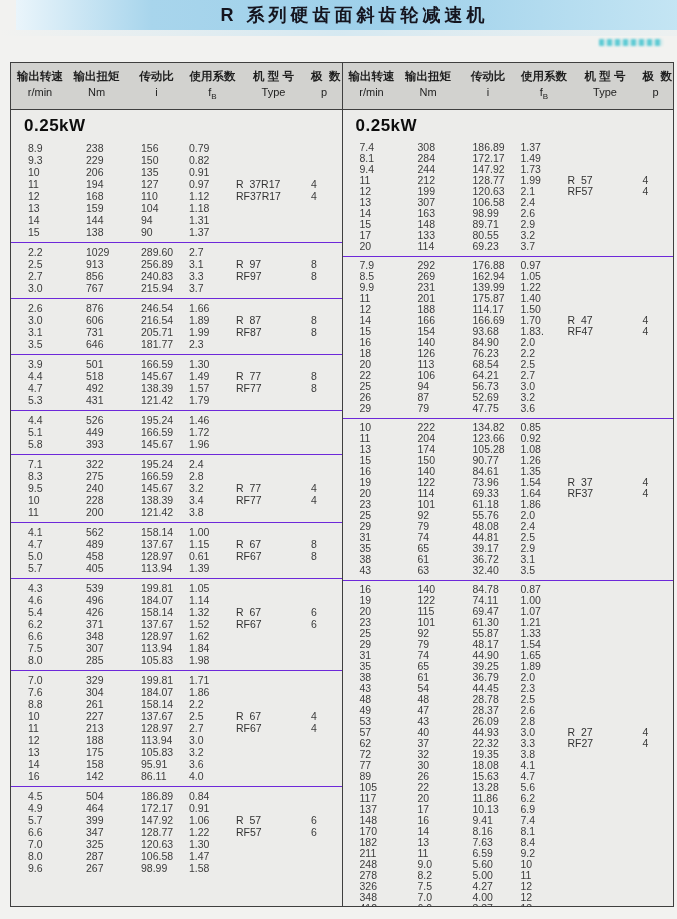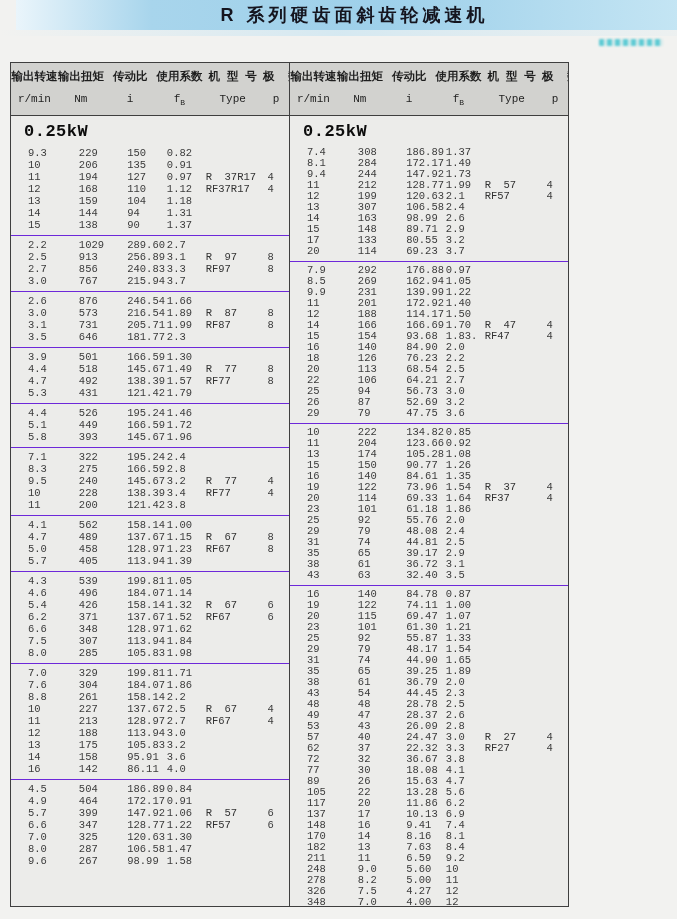--- a/index.html
+++ b/index.html
@@ -22,34 +22,34 @@
     background:linear-gradient(90deg,rgba(190,225,242,.0),rgba(190,225,242,.55),rgba(190,225,242,.1));
   }
   
   .watermark{
     position:absolute;top:39px;right:14px;width:64px;height:7px;
     background:repeating-linear-gradient(90deg,#3cc2ce 0 5px,rgba(60,194,206,.18) 5px 8px);
     filter:blur(.8px);opacity:.8;border-radius:1px;
   }
   
   .spec-table{
-    position:absolute;left:10px;top:62px;width:559px;height:845px;
+    position:absolute;left:10px;top:62px;width:664px;height:845px;
     box-sizing:border-box;border:1px solid #3f3f3f;background:#ececE9;
-    background:#ececea;display:flex;font-family:Liberation Mono, monospace;
+    background:#ececea;display:flex;
   }
   .half{flex:1 1 0;display:flex;flex-direction:column;overflow:hidden;}
   .half+.half{border-left:1px solid #3f3f3f;}
   
   .thead{
     display:flex;background:#d2d2cf;border-bottom:1px solid #3f3f3f;
     padding:6px 0 5px 0;flex:0 0 auto;
   }
   .th{box-sizing:border-box;text-align:center;}
   .th-label{font-size:11.5px;font-weight:bold;color:#1e1e1e;white-space:pre;line-height:15px;}
-  .th-unit{font-size:11px;color:#1e1e1e;line-height:15px;margin-top:8px;}
+  .th-unit{font-size:11px;color:#1e1e1e;line-height:15px;margin-top:1px;}
   .th-unit sub{font-size:8px;}
   
   .c0{width:58px;padding-left:17px;}
   .c1{width:55px;padding-left:17px;}
   .c2{width:65px;padding-left:17px;}
   .c3{width:47px;padding-left:0;}
   .c4{width:75px;padding-left:0;}
   .c5{width:26px;padding-left:0;}
   .th.c0,.th.c1,.th.c2,.th.c3,.th.c4,.th.c5{padding-left:0;}
   
@@ -103,20 +103,28 @@
         </div>
         <div class="th c5">
           <div class="th-label">极  数</div>
           <div class="th-unit">p</div>
         </div>
       </div>
       <div class="tbody">
         <div class="section">0.25kW</div>
         <div class="group">
           <div class="row">
+            <div class="cell c0">8.9</div>
+            <div class="cell c1">238</div>
+            <div class="cell c2">156</div>
+            <div class="cell c3">0.79</div>
+            <div class="cell model c4"></div>
+            <div class="cell c5"></div>
+          </div>
+          <div class="row">
             <div class="cell c0">9.3</div>
             <div class="cell c1">229</div>
             <div class="cell c2">150</div>
             <div class="cell c3">0.82</div>
             <div class="cell model c4"></div>
             <div class="cell c5"></div>
           </div>
           <div class="row">
             <div class="cell c0">10</div>
             <div class="cell c1">206</div>
@@ -204,21 +212,21 @@
           <div class="row">
             <div class="cell c0">2.6</div>
             <div class="cell c1">876</div>
             <div class="cell c2">246.54</div>
             <div class="cell c3">1.66</div>
             <div class="cell model c4"></div>
             <div class="cell c5"></div>
           </div>
           <div class="row">
             <div class="cell c0">3.0</div>
-            <div class="cell c1">573</div>
+            <div class="cell c1">606</div>
             <div class="cell c2">216.54</div>
             <div class="cell c3">1.89</div>
             <div class="cell model c4">R  87</div>
             <div class="cell c5">8</div>
           </div>
           <div class="row">
             <div class="cell c0">3.1</div>
             <div class="cell c1">731</div>
             <div class="cell c2">205.71</div>
             <div class="cell c3">1.99</div>
@@ -350,21 +358,21 @@
             <div class="cell c1">489</div>
             <div class="cell c2">137.67</div>
             <div class="cell c3">1.15</div>
             <div class="cell model c4">R  67</div>
             <div class="cell c5">8</div>
           </div>
           <div class="row">
             <div class="cell c0">5.0</div>
             <div class="cell c1">458</div>
             <div class="cell c2">128.97</div>
-            <div class="cell c3">1.23</div>
+            <div class="cell c3">0.61</div>
             <div class="cell model c4">RF67</div>
             <div class="cell c5">8</div>
           </div>
           <div class="row">
             <div class="cell c0">5.7</div>
             <div class="cell c1">405</div>
             <div class="cell c2">113.94</div>
             <div class="cell c3">1.39</div>
             <div class="cell model c4"></div>
             <div class="cell c5"></div>
@@ -694,21 +702,21 @@
             <div class="cell c0">9.9</div>
             <div class="cell c1">231</div>
             <div class="cell c2">139.99</div>
             <div class="cell c3">1.22</div>
             <div class="cell model c4"></div>
             <div class="cell c5"></div>
           </div>
           <div class="row">
             <div class="cell c0">11</div>
             <div class="cell c1">201</div>
-            <div class="cell c2">172.92</div>
+            <div class="cell c2">175.87</div>
             <div class="cell c3">1.40</div>
             <div class="cell model c4"></div>
             <div class="cell c5"></div>
           </div>
           <div class="row">
             <div class="cell c0">12</div>
             <div class="cell c1">188</div>
             <div class="cell c2">114.17</div>
             <div class="cell c3">1.50</div>
             <div class="cell model c4"></div>
@@ -1002,37 +1010,37 @@
             <div class="cell c0">53</div>
             <div class="cell c1">43</div>
             <div class="cell c2">26.09</div>
             <div class="cell c3">2.8</div>
             <div class="cell model c4"></div>
             <div class="cell c5"></div>
           </div>
           <div class="row">
             <div class="cell c0">57</div>
             <div class="cell c1">40</div>
-            <div class="cell c2">24.47</div>
+            <div class="cell c2">44.93</div>
             <div class="cell c3">3.0</div>
             <div class="cell model c4">R  27</div>
             <div class="cell c5">4</div>
           </div>
           <div class="row">
             <div class="cell c0">62</div>
             <div class="cell c1">37</div>
             <div class="cell c2">22.32</div>
             <div class="cell c3">3.3</div>
             <div class="cell model c4">RF27</div>
             <div class="cell c5">4</div>
           </div>
           <div class="row">
             <div class="cell c0">72</div>
             <div class="cell c1">32</div>
-            <div class="cell c2">36.67</div>
+            <div class="cell c2">19.35</div>
             <div class="cell c3">3.8</div>
             <div class="cell model c4"></div>
             <div class="cell c5"></div>
           </div>
           <div class="row">
             <div class="cell c0">77</div>
             <div class="cell c1">30</div>
             <div class="cell c2">18.08</div>
             <div class="cell c3">4.1</div>
             <div class="cell model c4"></div>

